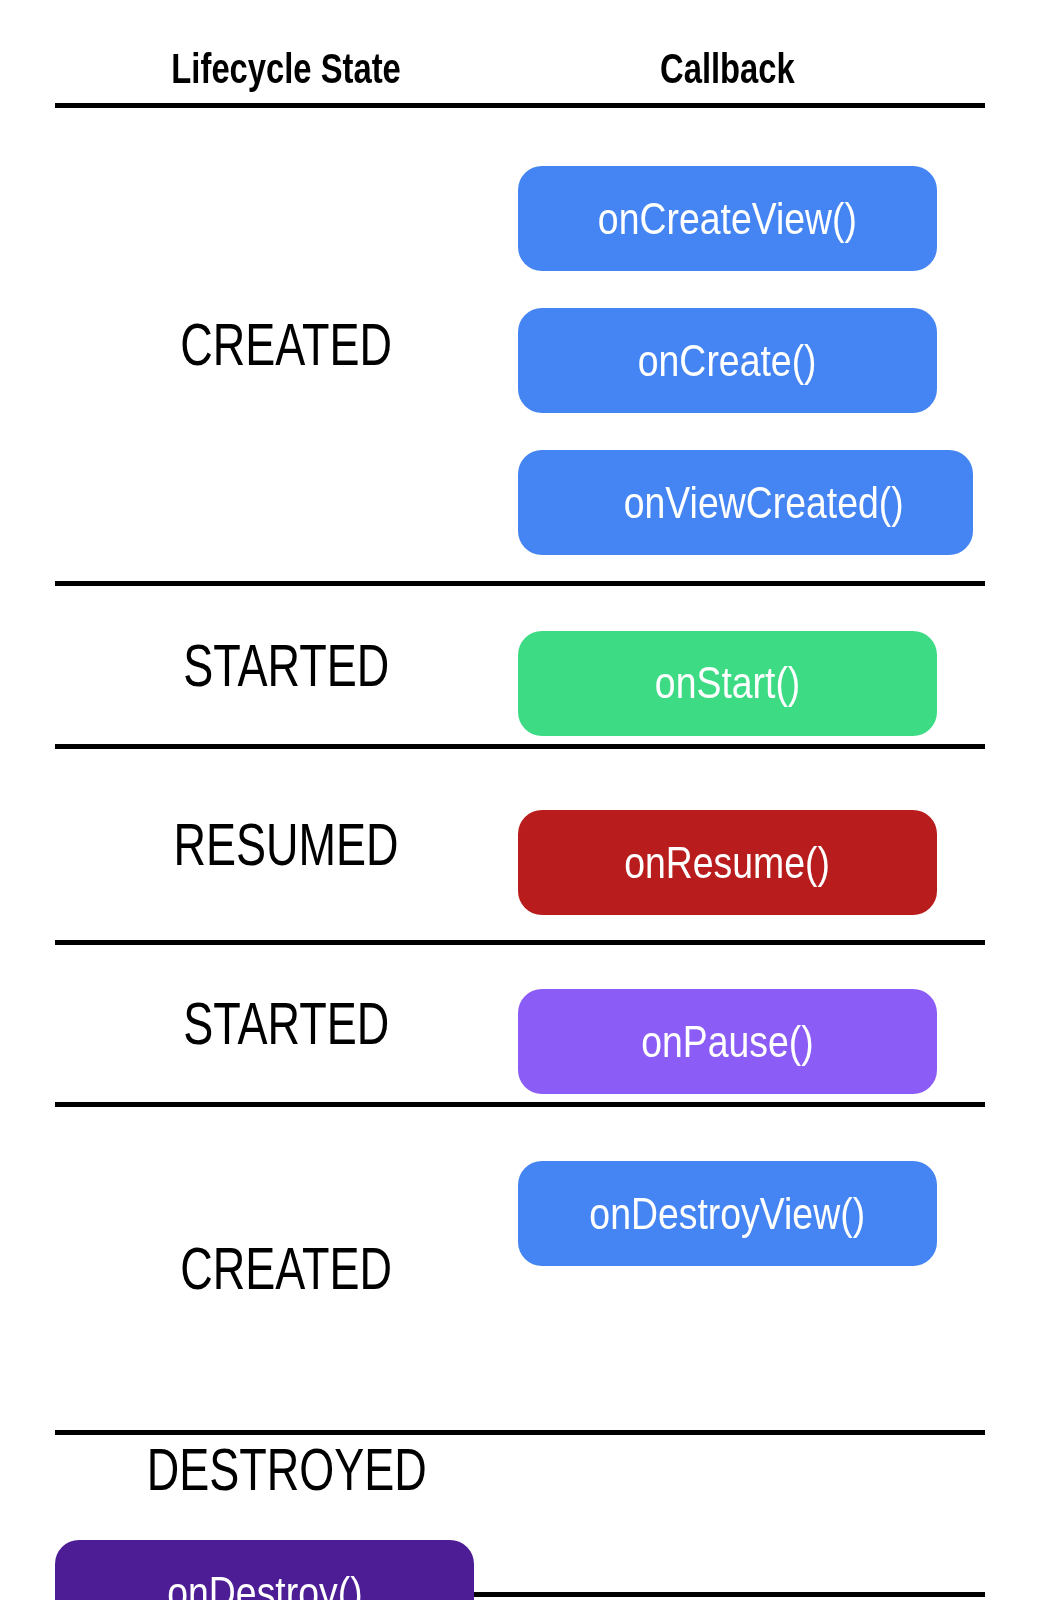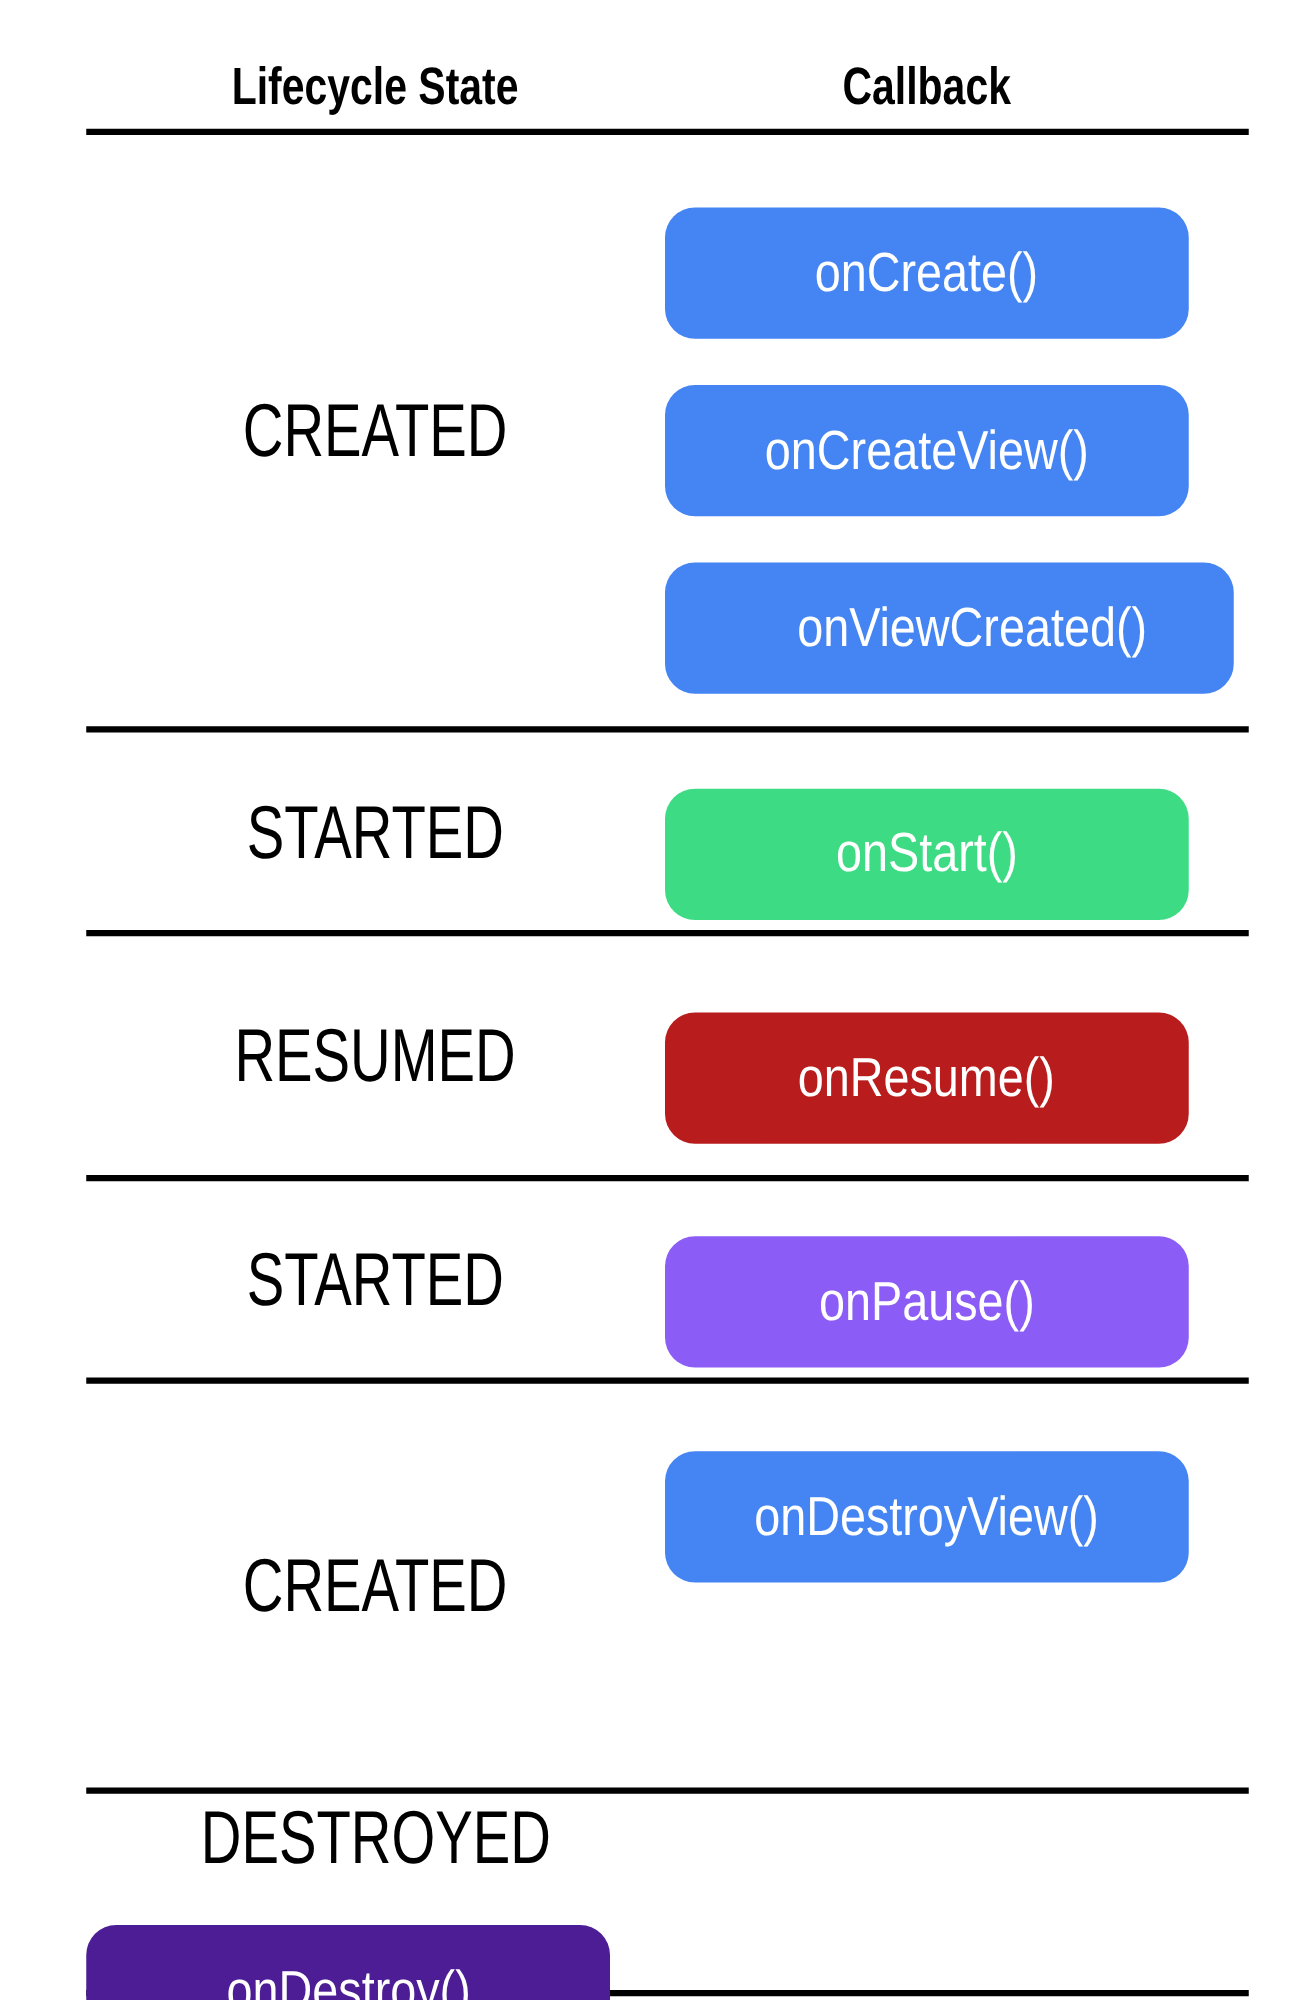--- a/index.html
+++ b/index.html
@@ -8,21 +8,21 @@
   .page {
     position: relative;
     width: 1041px;
     height: 1600px;
     background: #ffffff;
     overflow: hidden;
   }
 
   .grid {
     position: absolute;
-    left: 69px;
+    left: 55px;
     top: 0;
     width: 930px;
   }
 
   .row {
     display: flex;
     box-sizing: border-box;
     border-top: 5px solid #000000;
   }
   .row.header {
@@ -113,24 +113,24 @@
         </div>
       </div>
     </div>
 
     <div class="row r1">
       <div class="state-cell">
         <span class="state cond75">CREATED</span>
       </div>
       <div class="cb-cell cb-three">
         <div class="btn" style="background: rgb(68, 132, 243);">
-          <span class="cond85">onCreate()</span>
+          <span class="cond85">onCreateView()</span>
         </div>
         <div class="btn" style="background: rgb(68, 132, 243);">
-          <span class="cond85">onCreateView()</span>
+          <span class="cond85">onCreate()</span>
         </div>
         <div class="btn" style="background: rgb(68, 132, 243); padding-left: 36px;">
           <span class="cond85">onViewCreated()</span>
         </div>
       </div>
     </div>
 
     <div class="row r2">
       <div class="state-cell">
         <span class="state cond75">STARTED</span>

